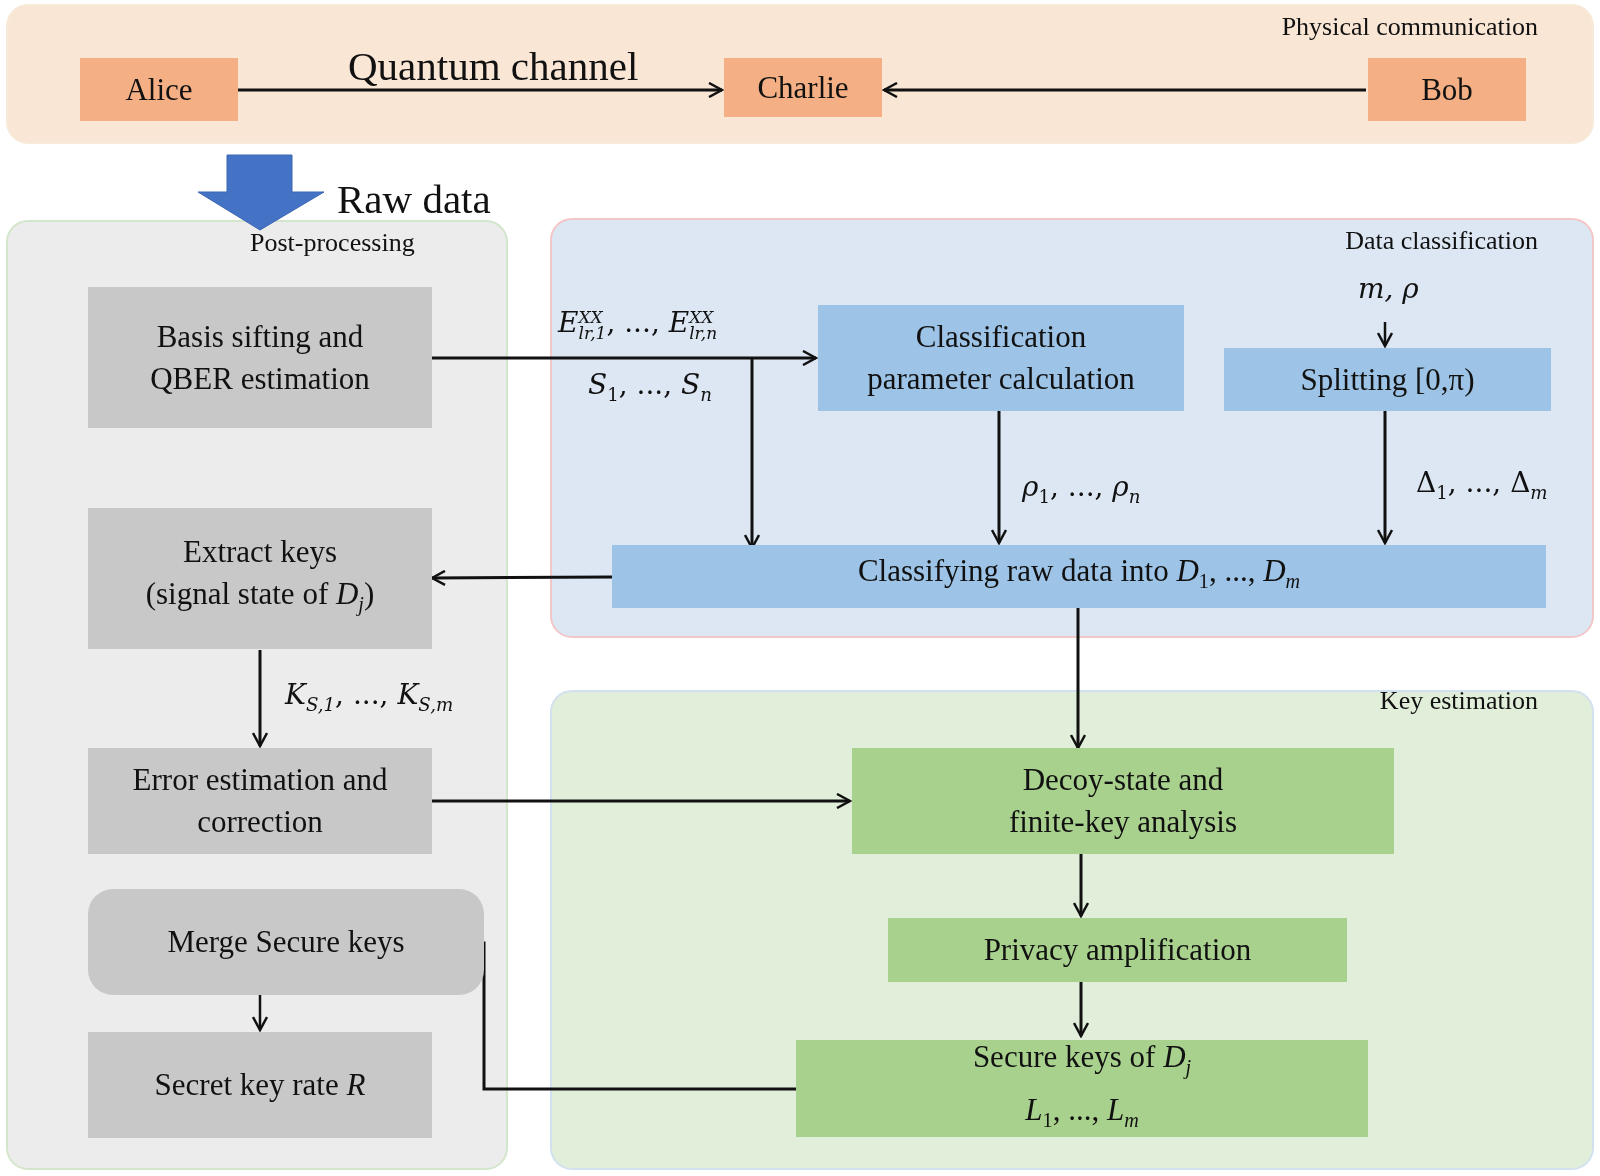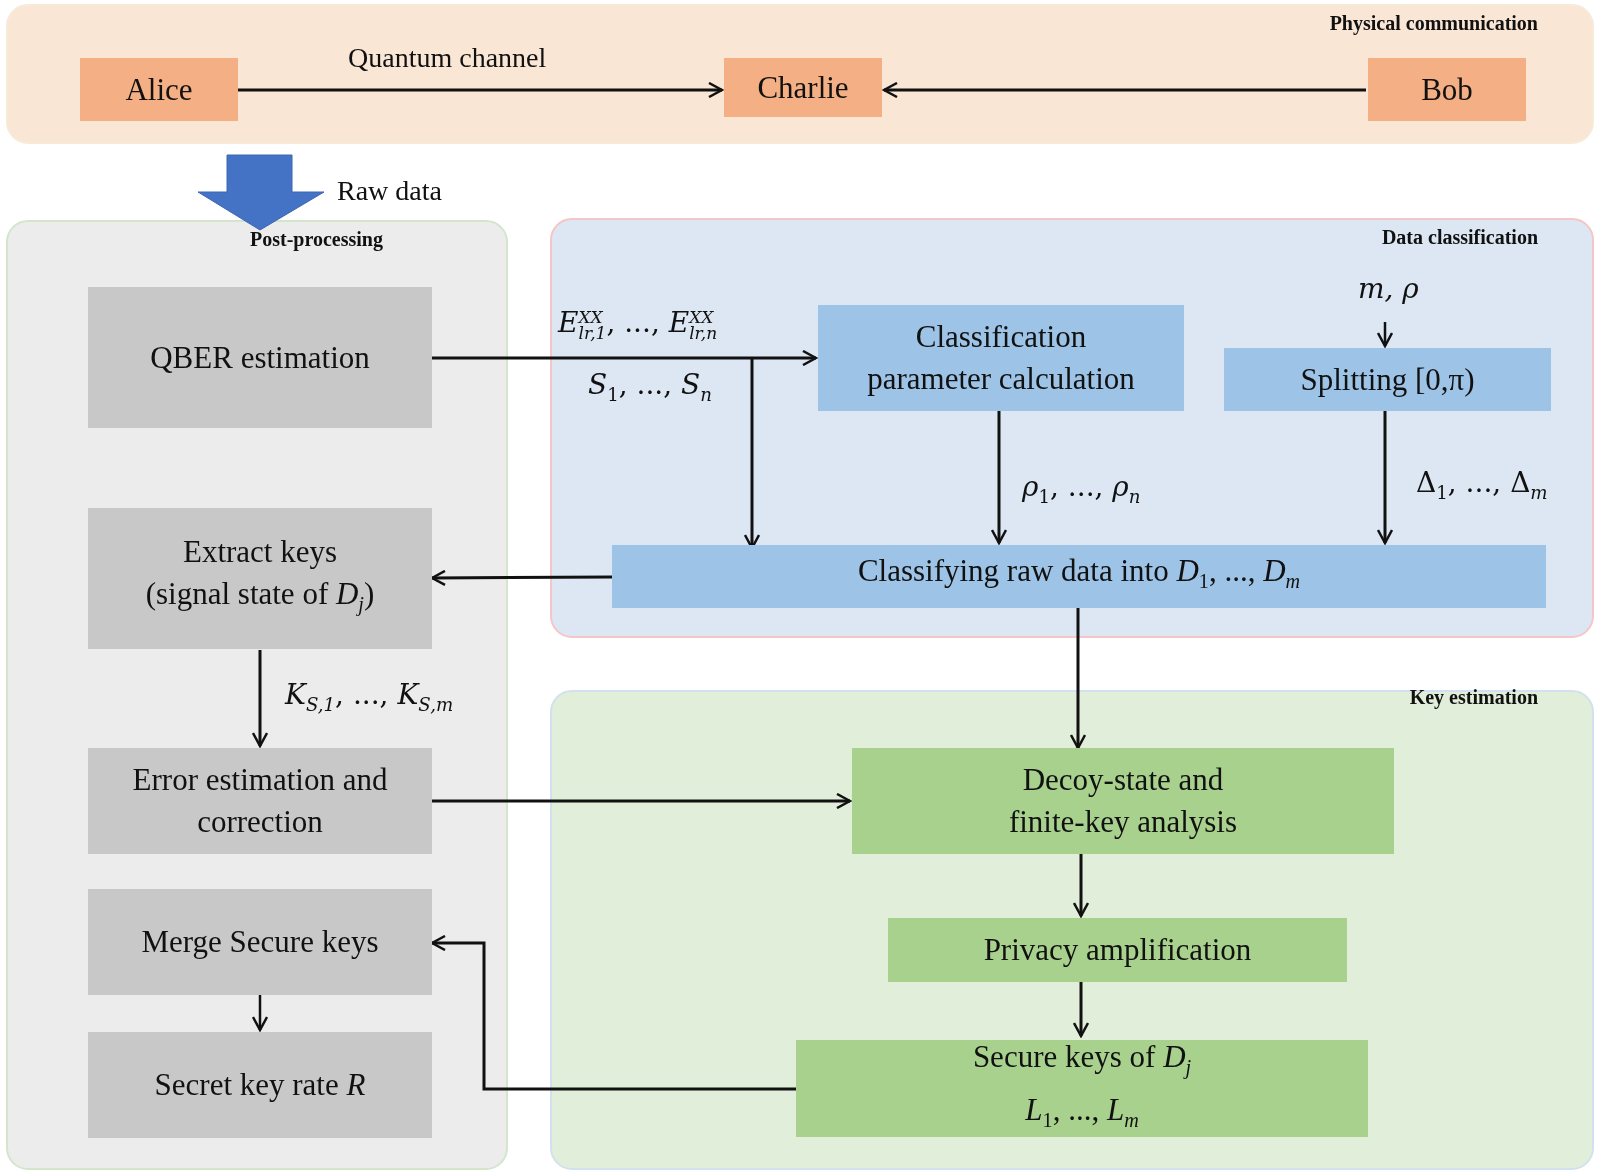--- a/index.html
+++ b/index.html
@@ -3,28 +3,28 @@
 <meta charset="utf-8">
 <style>
   html, body { margin:0; padding:0; background:#ffffff; }
   body { width:1600px; height:1176px; position:relative; overflow:hidden;
          font-family:"Liberation Serif","DejaVu Serif",serif; color:#111; }
   .panel { position:absolute; border-radius:22px; box-sizing:border-box; }
   .phys  { left:6px; top:4px; width:1588px; height:140px; background:#fae6d5; border:2px solid #f8ead8; }
   .post  { left:6px; top:220px; width:502px; height:950px; background:#ececec; border:2px solid #d3e6cc; }
   .dcls  { left:550px; top:218px; width:1044px; height:420px; background:#dce7f3; border:2px solid #f3c7c7; }
   .keyest{ left:550px; top:690px; width:1044px; height:480px; background:#e1eed9; border:2px solid #d2e1ef; }
-  .ptitle{ position:absolute; font-weight:bold; font-size:20px; white-space:nowrap; }
+  .ptitle{ position:absolute; font-weight:normal; font-size:26px; white-space:nowrap; }
   .box { position:absolute; display:flex; flex-direction:column; align-items:center; justify-content:center;
          text-align:center; font-size:31px; line-height:42px; box-sizing:border-box; }
   .orange{ background:#f4b084; }
   .grey  { background:#c8c8c8; }
   .blue  { background:#9dc3e6; }
   .green { background:#a9d18e; }
-  .lbl { position:absolute; font-size:28px; white-space:nowrap; }
+  .lbl { position:absolute; font-size:41px; white-space:nowrap; }
   .math { font-family:"DejaVu Serif",serif; font-style:italic; font-size:28px; }
   sub, sup { font-size:0.65em; }
   svg.wires { position:absolute; left:0; top:0; }
 </style>
 </head>
 <body>
 
 <div class="panel phys"></div>
 <div class="panel post"></div>
 <div class="panel dcls"></div>
@@ -82,31 +82,32 @@
     <span>Charlie</span>
   </div>
 <div class="box orange" style="left:1368px; top:58px; width:158px; height:63px;">
     <span>Bob</span>
   </div>
 <div class="lbl" style="left:348px; top:42px;">Quantum channel</div>
 
 <div class="lbl" style="left:337px; top:175px;">Raw data</div>
 
 <div class="box grey" style="left:88px; top:287px; width:344px; height:141px;">
+  <div>Basis sifting and</div>
   <div>QBER estimation</div>
 </div>
 <div class="box grey" style="left:88px; top:508px; width:344px; height:141px;">
   <div>Extract keys</div>
   <div><span>(signal state of </span><i>D</i><sub><i>j</i></sub><span>)</span></div>
 </div>
 <div class="box grey" style="left:88px; top:748px; width:344px; height:106px;">
   <div>Error estimation and</div>
   <div>correction</div>
 </div>
-<div class="box grey" style="left:88px; top:889px; width:344px; height:106px;">
+<div class="box grey" style="left:88px; top:889px; width:396px; height:106px;border-radius:25px;">
   <div>Merge Secure keys</div>
 </div>
 <div class="box grey" style="left:88px; top:1032px; width:344px; height:106px;">
   <div><span>Secret key rate </span><i>R</i></div>
 </div>
 
 <div class="box blue" style="left:818px; top:305px; width:366px; height:106px;">
   <div>Classification</div>
   <div>parameter calculation</div>
 </div>

